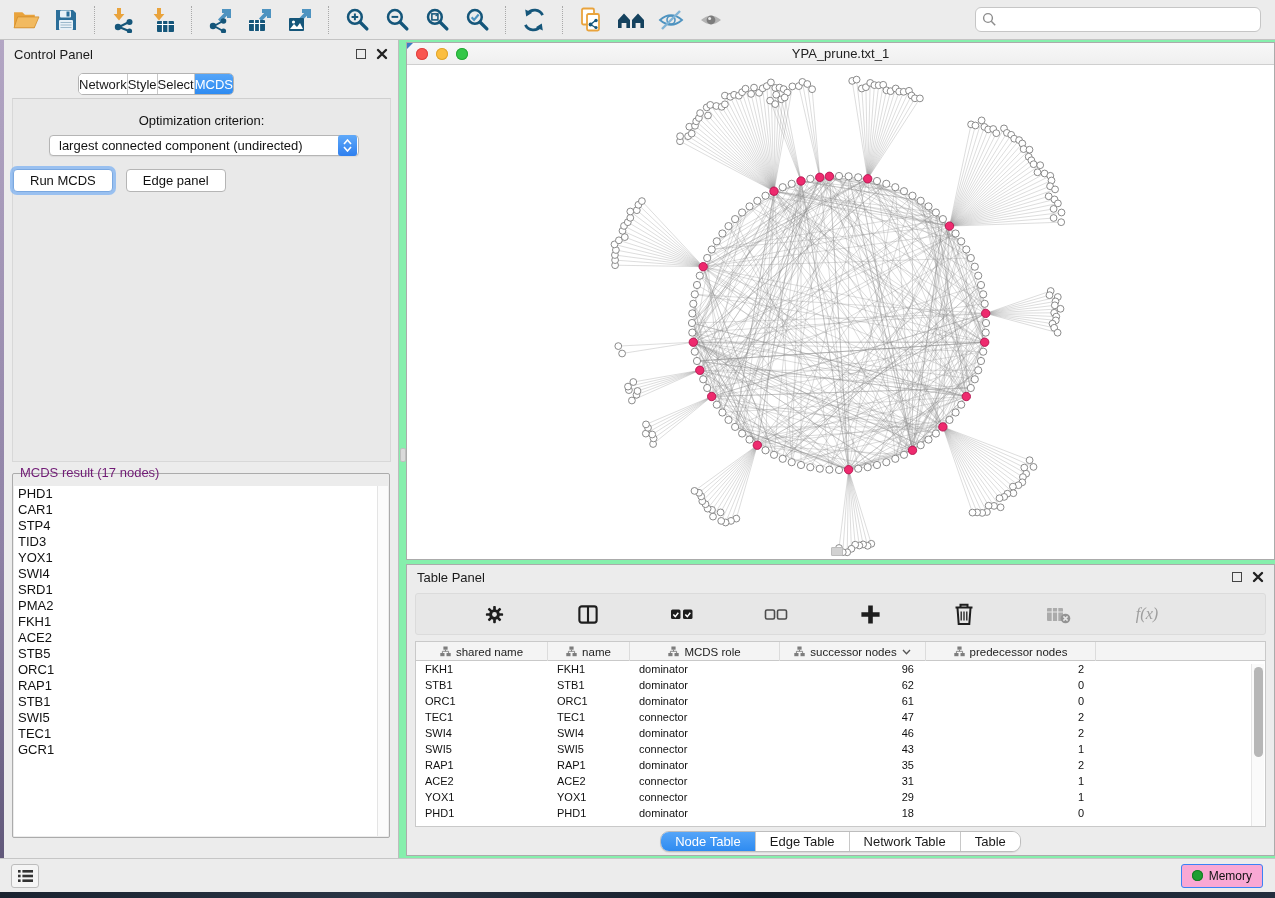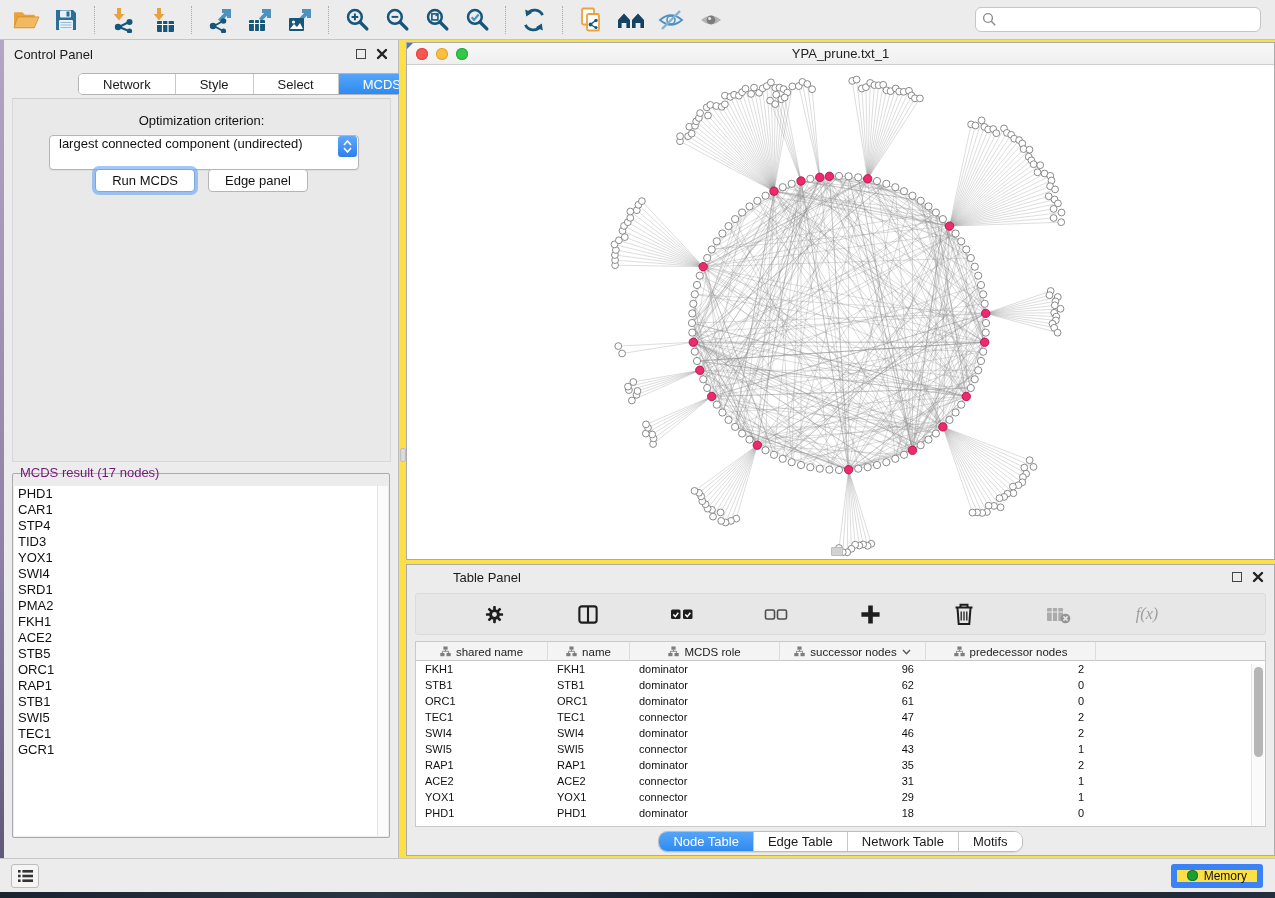--- a/index.html
+++ b/index.html
@@ -23,70 +23,70 @@
                 background:linear-gradient(90deg,#1A2330,#2A3545 30%,#141C28 60%,#232E3E); }
 
   
   .control-panel { position:absolute; left:4px; top:40px; width:395px; height:818px;
                    background:#ECECEC; border-right:1px solid #BDBDBD; }
   .cp-titlebar { height:28px; display:flex; align-items:center; padding:0 10px; }
   .panel-title { font-size:13px; color:#1A1A1A; }
   .panel-title-icons { margin-left:auto; display:flex; gap:10px; align-items:center; }
   .segtabs { position:absolute; left:74px; top:33px; display:flex; border:1px solid #B3B3B3;
              border-radius:5px; overflow:hidden; background:#fff; height:22px; }
-  .seg { padding:0 24px; font-size:13px; color:#1A1A1A; display:flex; align-items:center;
+  .seg { padding:0 0; font-size:13px; color:#1A1A1A; display:flex; align-items:center;
          border-right:1px solid #C8C8C8; background:#fff; cursor:default; }
   .seg:last-child { border-right:none; }
   .seg.active { background:linear-gradient(180deg,#55A5F8,#2E8BF1); color:#fff; }
 
   .cp-inner { position:absolute; left:8px; top:58px; width:379px; height:364px;
               background:#E9E9E9; border:1px solid #D8D8D8; border-top-color:#CFCFCF; }
   .opt-label { text-align:center; margin-top:14px; font-size:13px; color:#111; }
-  .combo { position:absolute; left:36px; top:36px; width:310px; height:35px; background:#fff;
-           border:1px solid #B5B5B5; border-radius:4px; display:flex; align-items:flex-start;
+  .combo { position:absolute; left:36px; top:36px; width:310px; height:21px; background:#fff;
+           border:1px solid #B5B5B5; border-radius:4px; display:flex; align-items:center;
            box-shadow:0 1px 1px rgba(0,0,0,.06); }
   .combo-text { flex:1; font-size:13px; color:#111; padding-left:9px; white-space:nowrap; overflow:hidden; }
   .combo-btn { width:19px; height:21px; margin-right:1px; border-radius:3px;
                background:linear-gradient(180deg,#5FA9F9,#2E7FEF);
                display:flex; flex-direction:column; align-items:center; justify-content:center; gap:1px; }
-  .btn-row { position:absolute; left:0; top:70px; width:100%; display:flex; justify-content:center; gap:13px; }
+  .btn-row { position:absolute; left:0; top:70px; width:100%; display:flex; justify-content:flex-start; gap:13px; }
   .mac-btn { height:23px; padding:0 16px; background:#fff; border:1px solid #B5B5B5; border-radius:4px;
              font-size:13px; color:#111; font-family:inherit; }
   .mac-btn.focus { box-shadow:0 0 0 3px rgba(110,170,245,.65); border-color:#7AA8E0; }
 
   .fieldset { position:absolute; left:8px; top:426px; width:378px; height:372px; }
   .fieldset-legend { position:absolute; left:6px; top:-1px; font-size:13px; color:#701a75; background:transparent; z-index:2; padding:0 2px; }
   .fieldset-box { position:absolute; left:0; top:7px; right:0; bottom:0; border:1px solid #ABABAB; border-radius:2px; }
   .mcds-list { position:absolute; left:1px; top:12px; right:1px; bottom:1px; background:#fff; overflow:hidden; }
   .mcds-item { font-size:13px; color:#111; line-height:16px; padding-left:4px; }
   .mcds-scroll { position:absolute; right:0; top:0; bottom:0; width:11px; background:#FBFBFB; border-left:1px solid #E4E4E4; }
 
   
-  .workarea { position:absolute; left:399px; top:40px; width:876px; height:818px; background:#fde047; }
+  .workarea { position:absolute; left:399px; top:40px; width:876px; height:818px; background:#86efac; }
   .v-splitter-handle { position:absolute; left:1px; top:408px; width:6px; height:14px;
                        background:#DADADA; border:1px solid #BFBFBF; border-radius:2px; }
 
   .iframe { position:absolute; background:#ECECEC; border:1px solid #ABABAB; }
   .net-window { left:7px; top:2px; width:869px; height:518px; }
   .net-titlebar { position:relative; height:22px; background:linear-gradient(180deg,#F8F8F8,#EFEFEF);
                   border-bottom:1px solid #CFCFCF; display:flex; align-items:center; }
   .corner-mark { position:absolute; left:0; top:0; width:0; height:0;
                  border-top:6px solid #3E7BC4; border-right:6px solid transparent; }
   .lights { display:flex; gap:8px; padding-left:9px; }
   .light { width:12px; height:12px; border-radius:50%; }
   .light.red { background:#F95650; box-shadow:inset 0 0 0 1px #DF4440; }
   .light.yellow { background:#FBBE3F; box-shadow:inset 0 0 0 1px #DFA52F; }
   .light.green { background:#33C748; box-shadow:inset 0 0 0 1px #28A839; }
   .net-title { position:absolute; left:0; right:0; text-align:center; font-size:13px; color:#222; }
   .net-canvas { position:relative; width:867px; height:494px; background:#fff; }
   .h-splitter-handle { position:absolute; left:424px; bottom:3px; width:12px; height:9px;
                        background:#D2D2D2; border:1px solid #BDBDBD; border-radius:1px; }
 
   
-  .table-window { left:7px; top:524px; width:869px; height:292px;padding-left:36px; }
+  .table-window { left:7px; top:524px; width:869px; height:292px; }
   .tp-titlebar { height:24px; display:flex; align-items:center; padding:0 10px; }
   .tp-toolbar { position:absolute; left:8px; top:28px; width:851px; height:42px; background:#E7E7E7;
                 border:1px solid #DBDBDB; border-radius:3px; display:flex; align-items:center; gap:10px; padding-left:12px; }
   .tp-toolbar .tbtn { width:36px; height:34px;margin-left:48px; }
   .tablebox { position:absolute; left:8px; top:76px; width:851px; height:186px; background:#fff;
               border:1px solid #C9C9C9; overflow:hidden; }
   .grid-row { display:grid; grid-template-columns:132px 82px 150px 146px 170px 1fr; }
   .thead { background:#F4F4F4; border-bottom:1px solid #C9C9C9; height:19px; }
   .hcell { display:flex; align-items:center; justify-content:center; gap:5px; font-size:11.5px; color:#222;
            border-right:1px solid #DCDCDC; height:19px; }
@@ -102,22 +102,22 @@
                 box-shadow:0 1px 1px rgba(0,0,0,.08); }
   .btab { padding:0 14px; font-size:13px; color:#1A1A1A; display:flex; align-items:center; border-right:1px solid #C8C8C8; background:#fff; }
   .btab:last-child { border-right:none; }
   .btab.active { background:linear-gradient(180deg,#55A5F8,#2E8BF1); color:#fff; }
 
   
   .statusbar { position:absolute; left:0; top:858px; width:1275px; height:34px; background:#ECECEC;
                border-top:1px solid #C6C6C6; display:flex; align-items:center; }
   .list-btn { margin-left:11px; width:28px; height:24px; background:#F5F5F5; border:1px solid #BDBDBD;
               border-radius:3px; display:flex; align-items:center; justify-content:center; }
-  .memory-btn { margin-left:auto; margin-right:12px; height:24px; padding:0 10px; background:#fde047;
-                border:6px solid #3b82f6; border-radius:3px; display:flex; align-items:center; gap:6px; font-size:12px; color:#111;justify-content:center; }
+  .memory-btn { margin-left:auto; margin-right:12px; height:24px; padding:0 10px; background:#f9a8d4;
+                border:1px solid #3b82f6; border-radius:3px; display:flex; align-items:center; gap:6px; font-size:12px; color:#111;justify-content:center; }
   .mem-dot { width:11px; height:11px; border-radius:50%; background:#1E9E32; box-shadow:inset 0 0 0 1px #157A24; }
 
   .sq-icon { width:10px; height:10px; border:1.4px solid #444; display:inline-block; }
 </style>
 </head>
 <body>
 
 <div class="screen">
 
   <div class="toolbar">
@@ -1407,21 +1407,21 @@
         <div class="tb-scroll">
           <div class="tb-thumb"></div>
         </div>
       </div>
 
       <div class="bottom-tabs">
         <div class="btab-group">
             <div class="btab active">Node Table</div>
             <div class="btab">Edge Table</div>
             <div class="btab">Network Table</div>
-            <div class="btab">Motifs</div>
+            <div class="btab">Table</div>
           </div>
       </div>
     </div>
   </div>
 
   <div class="statusbar">
     <div class="list-btn">
       <svg width="17" height="14" viewBox="0 0 17 14">
           <g fill="#333">
             <rect x="1" y="1" width="2.6" height="2.6"></rect>

